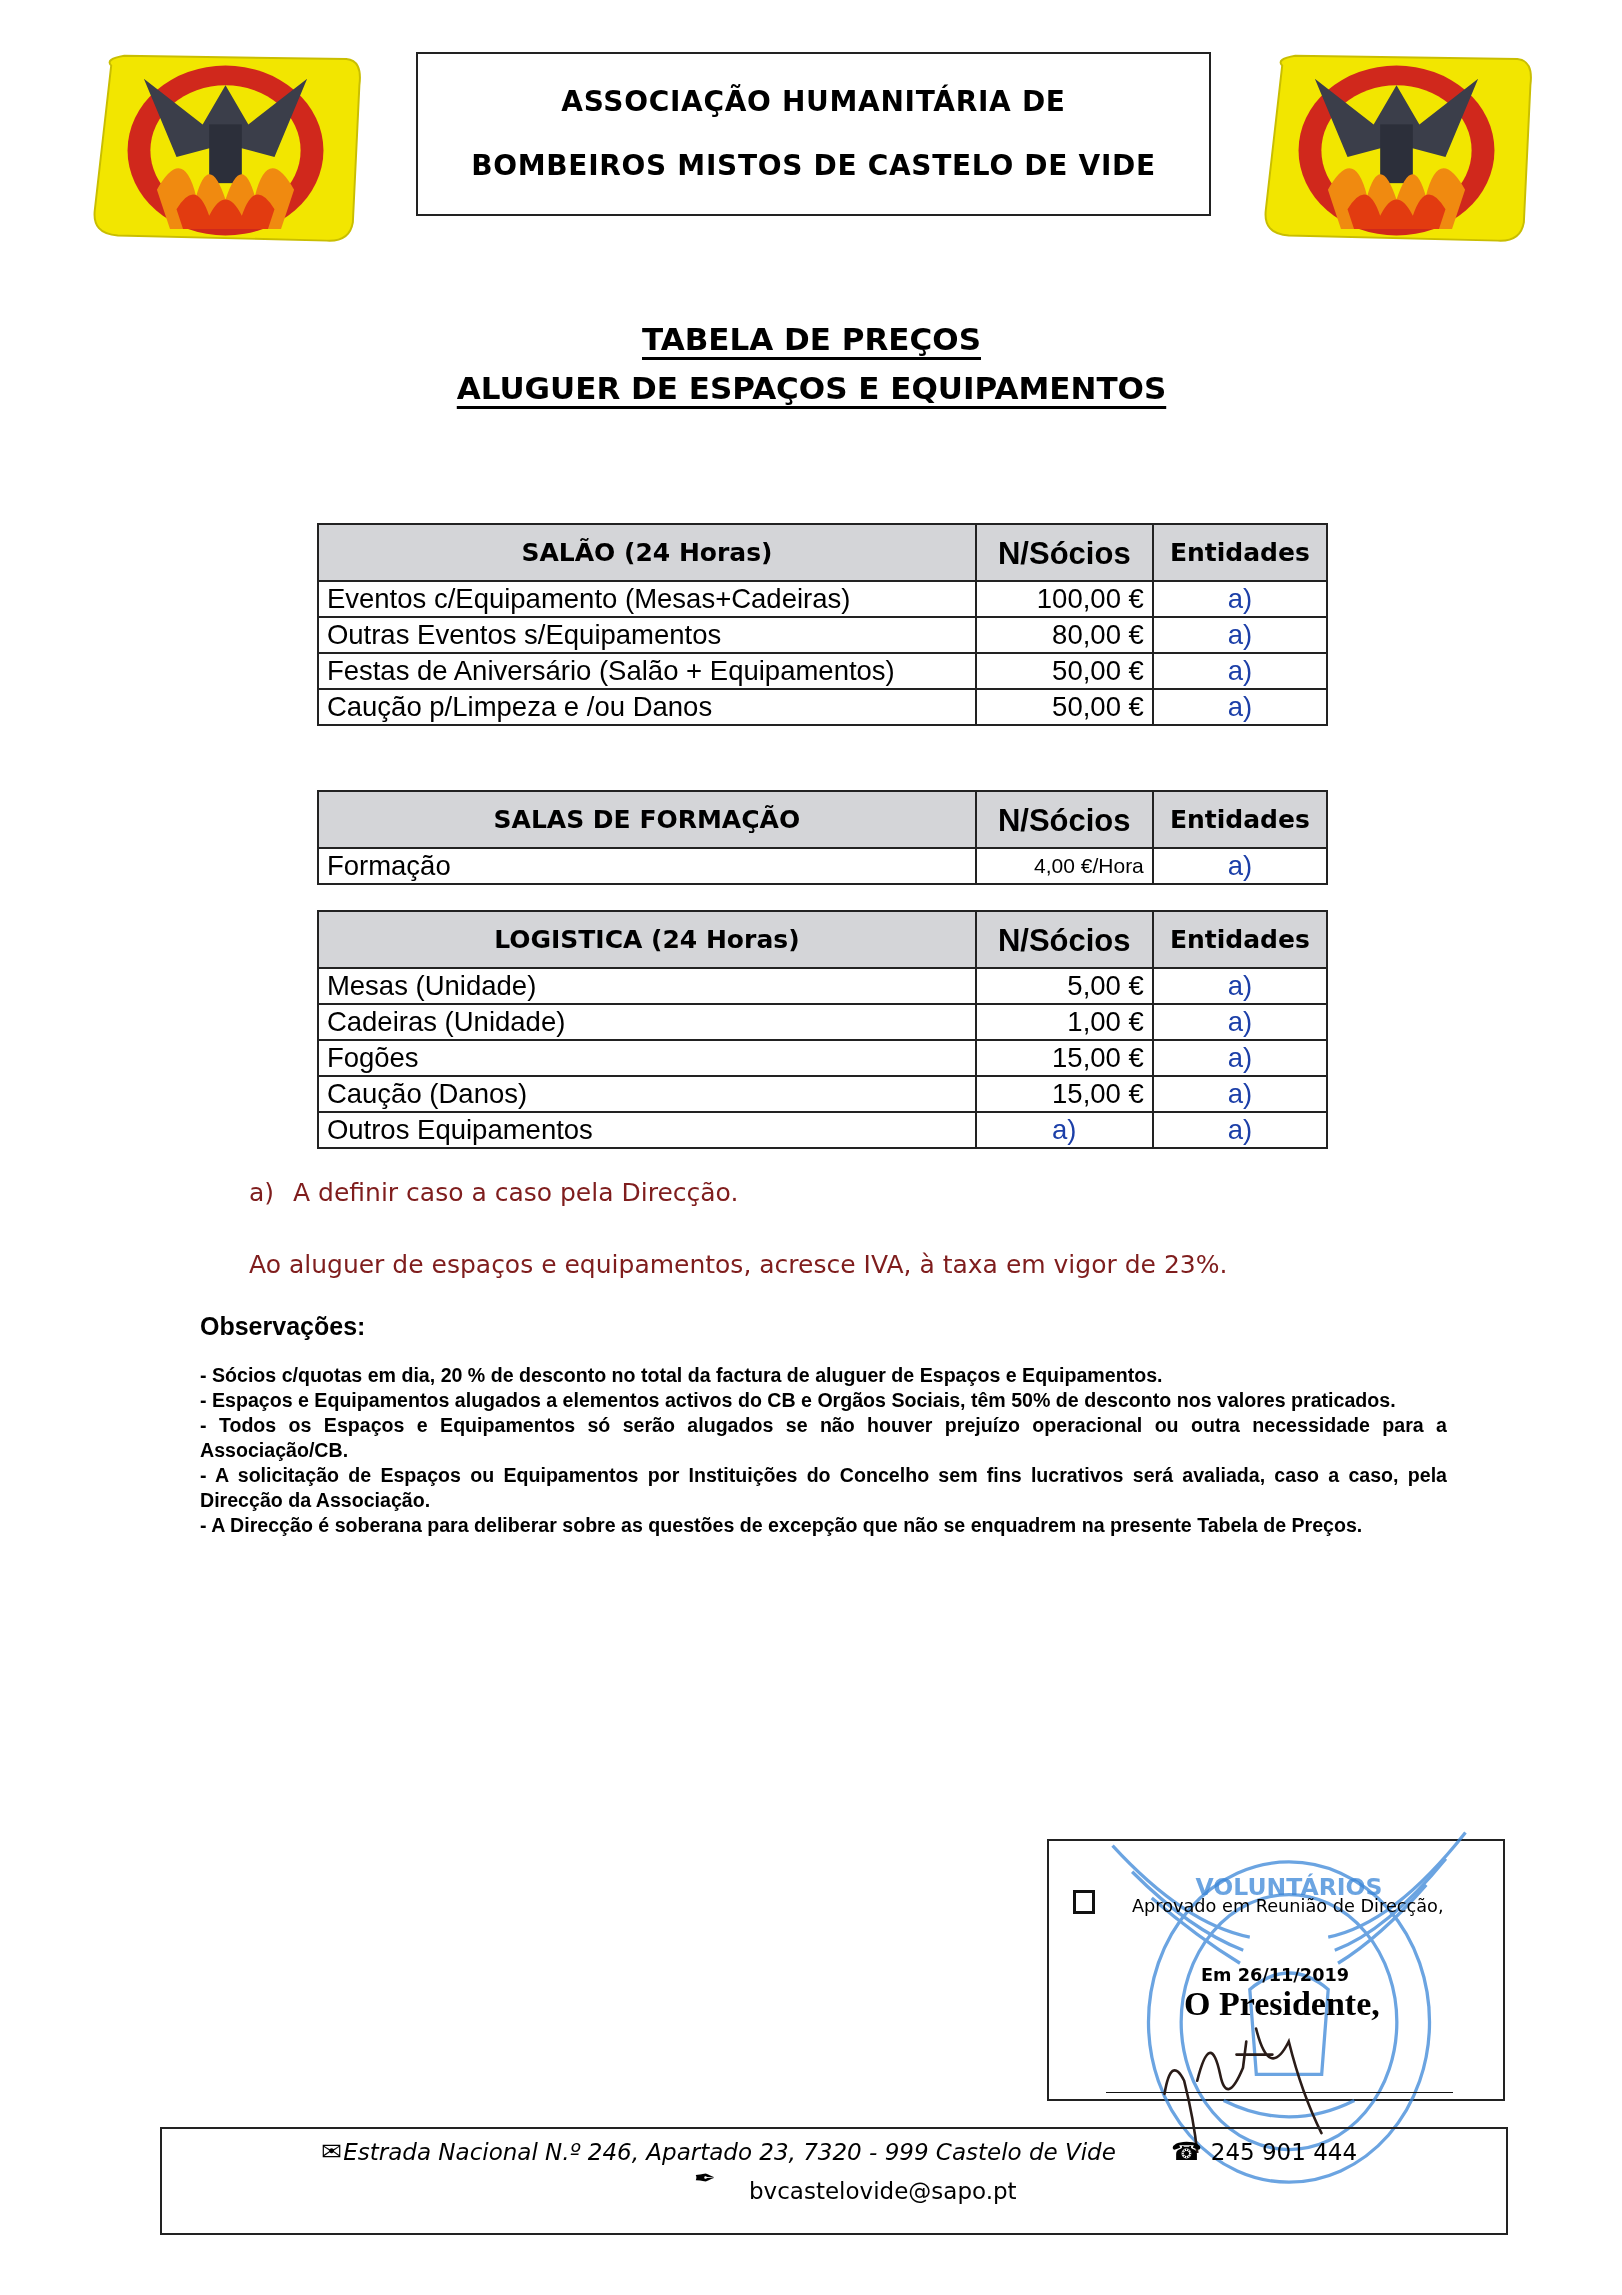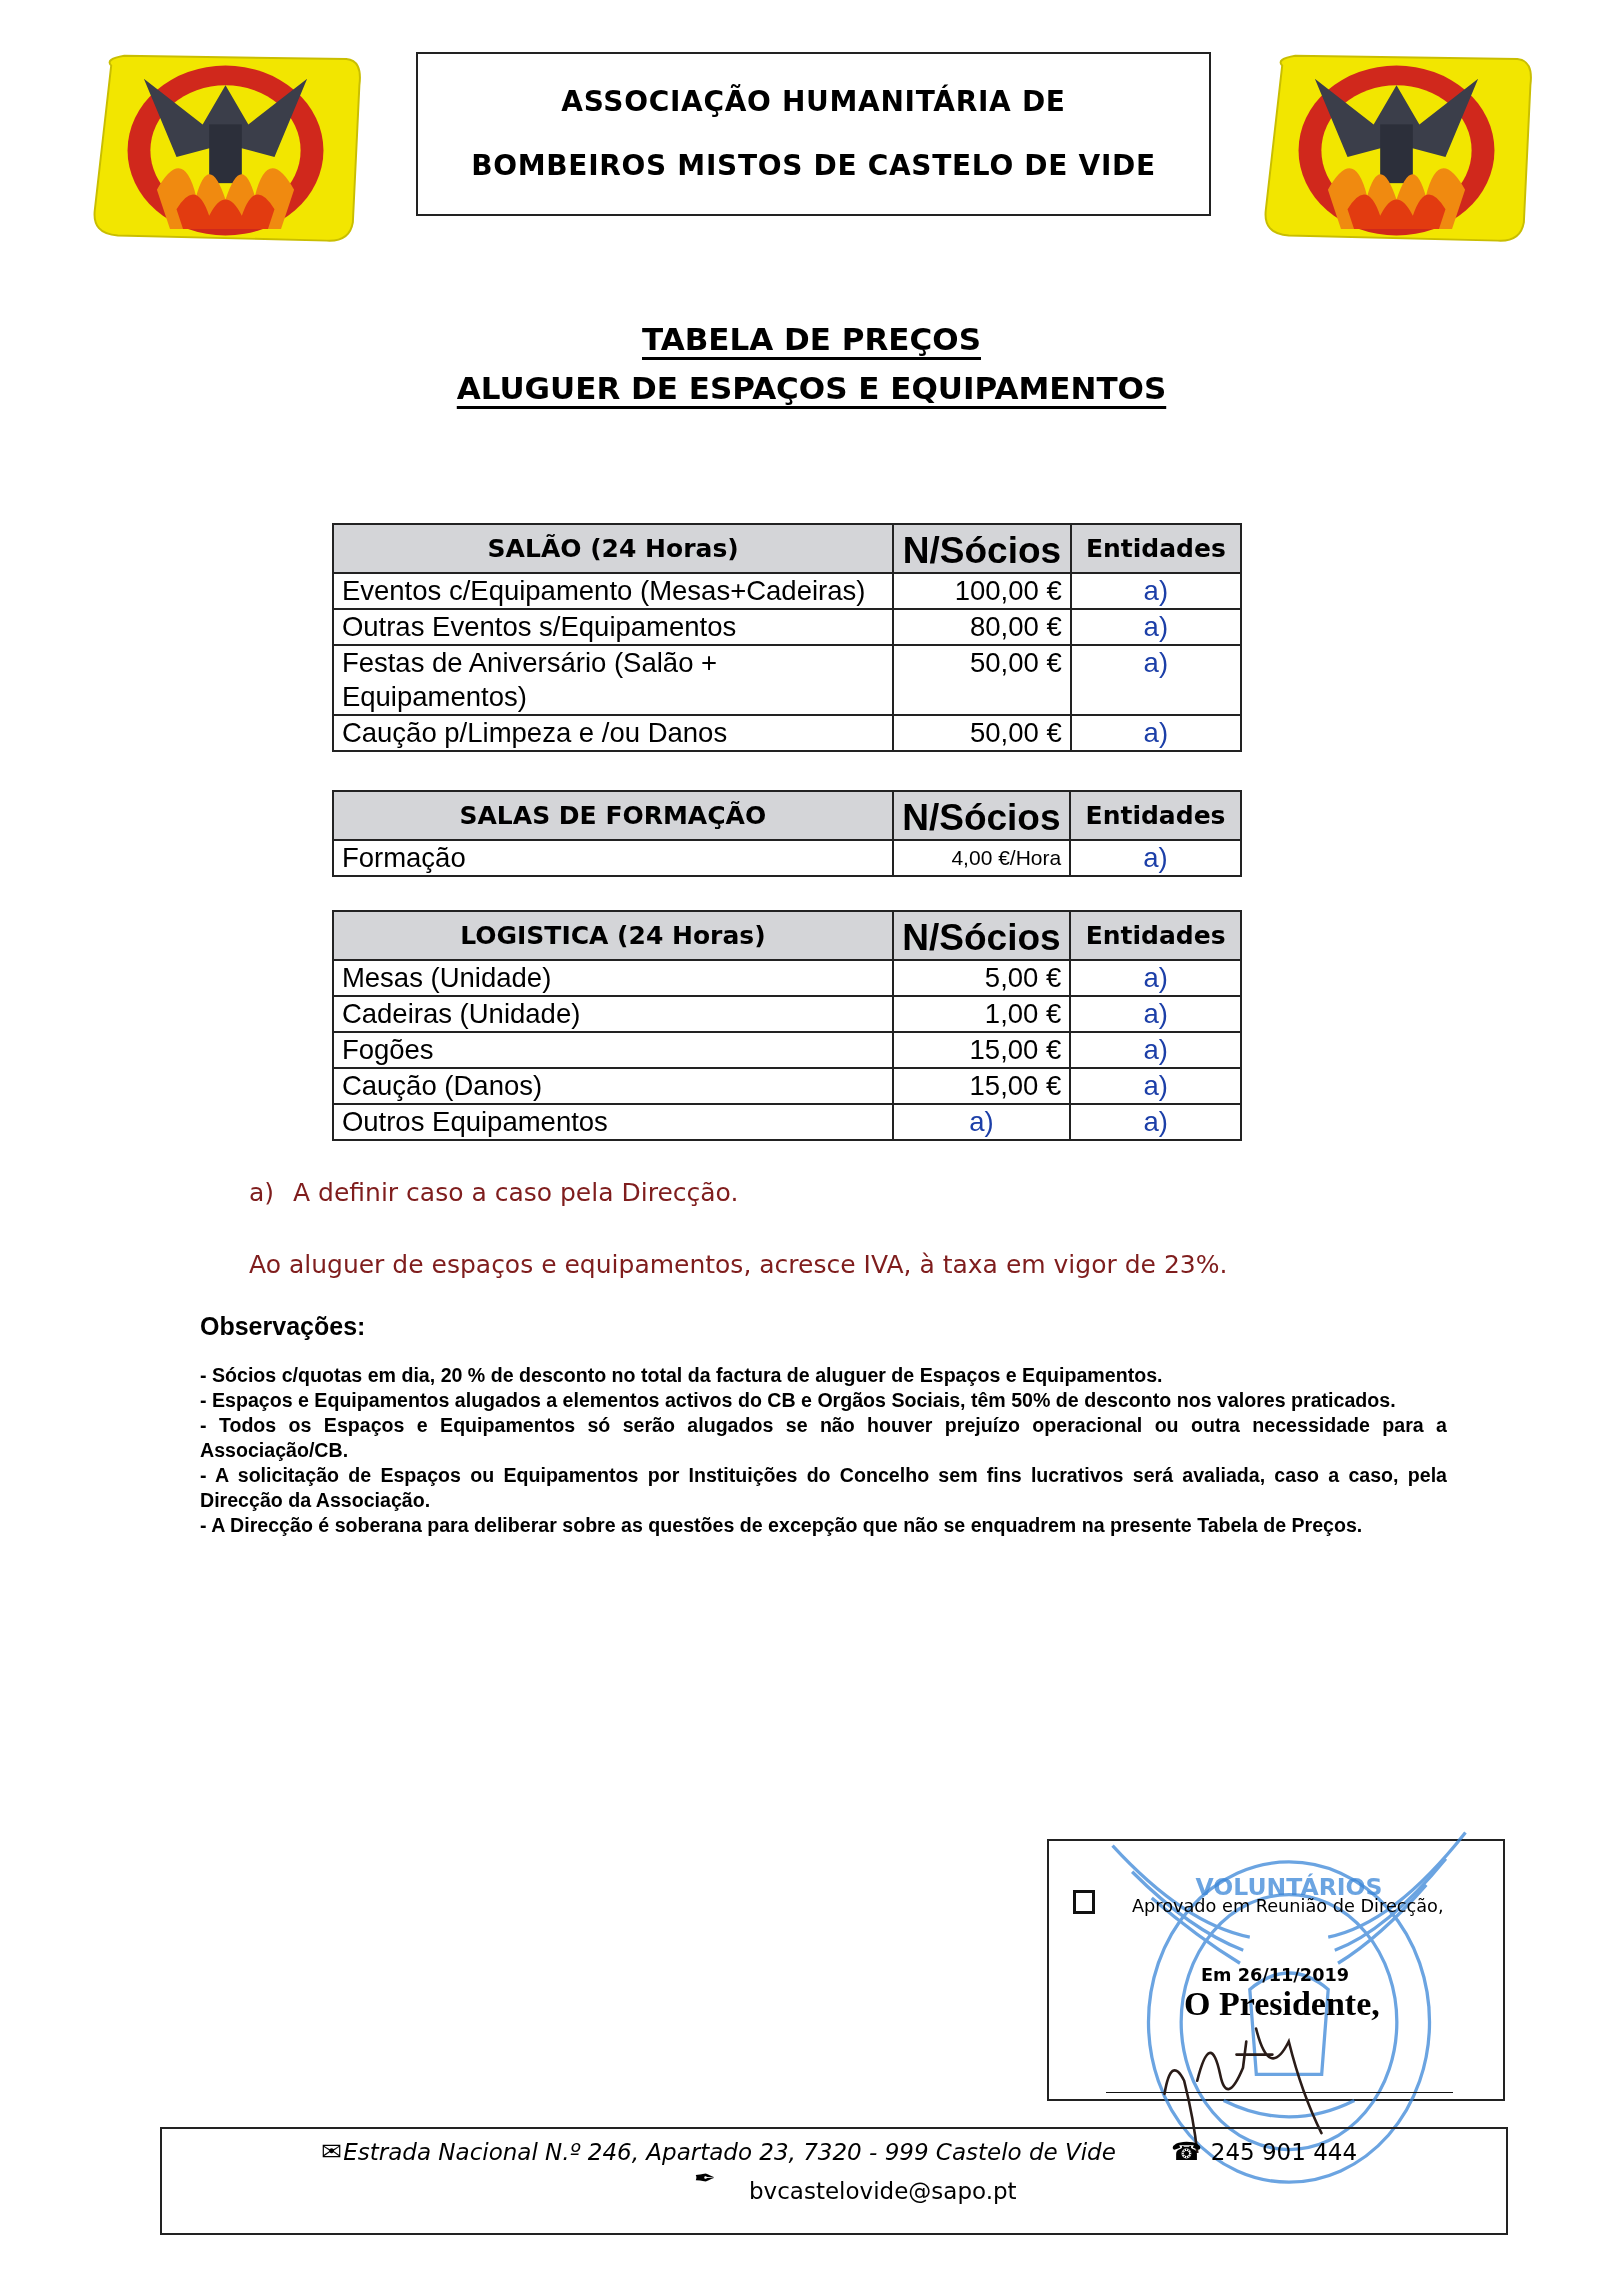--- a/index.html
+++ b/index.html
@@ -19,26 +19,26 @@
   .header-line { font-family:"DejaVu Sans", sans-serif; font-weight:bold; font-size:28px; letter-spacing:0.7px; line-height:38px; text-align:center; }
 
   
   .title { left:0; width:1623px; text-align:center; font-family:"DejaVu Sans", sans-serif;
            font-weight:bold; font-size:31px; }
   .title span { text-decoration:underline; text-decoration-thickness:3.3px; text-underline-offset:6.5px; }
   .title-1 { top:321px; }
   .title-2 { top:370px; }
 
   
-  table.price { position:absolute; left:332px; width:910px; border-collapse:collapse;
+  table.price { position:absolute; left:317px; width:1011px; border-collapse:collapse;
                 font-family:"Liberation Sans", sans-serif; }
   table.price td, table.price th { border:2px solid #222; padding:0 7.9px; }
   table.price th { background:#d4d5d8; font-weight:bold; height:47px; }
   table.price th.section { font-family:"DejaVu Sans", sans-serif; font-size:25px; text-align:center; width:654px; }
-  table.price th.nsocios { font-size:37px; width:160px; text-align:center; vertical-align:bottom; padding-bottom:0; }
+  table.price th.nsocios { font-size:31px; width:160px; text-align:center; vertical-align:bottom; padding-bottom:8px; }
   table.price th.entidades { font-family:"DejaVu Sans", sans-serif; font-size:25px; text-align:center; width:157px; }
   table.price td { font-size:27.5px; height:34px; line-height:34px; }
   table.price td.item { text-align:left; vertical-align:top; }
   table.price td.val { text-align:right; vertical-align:top; }
   table.price td.val.small { font-size:21px; }
   table.price td.note { color:#1c3fa8; text-align:center; vertical-align:top; }
   .t-salao { top:523px; }
   .t-formacao { top:790px; }
   .t-logistica { top:910px; }
 

